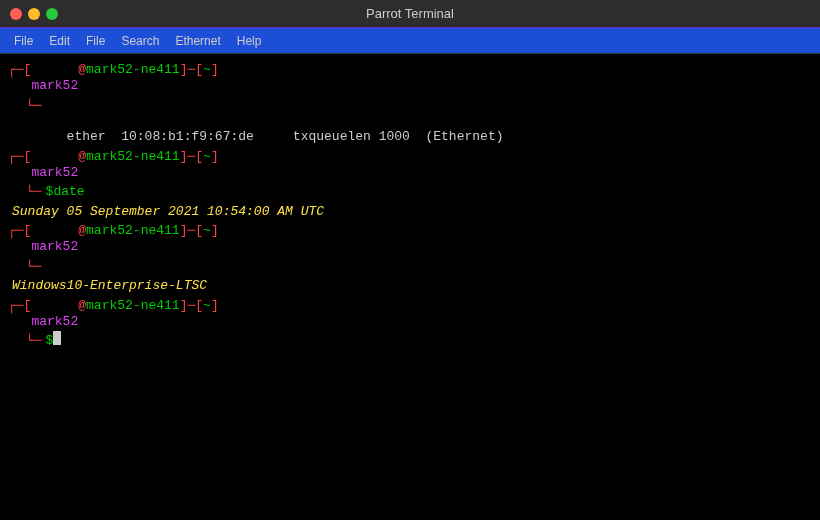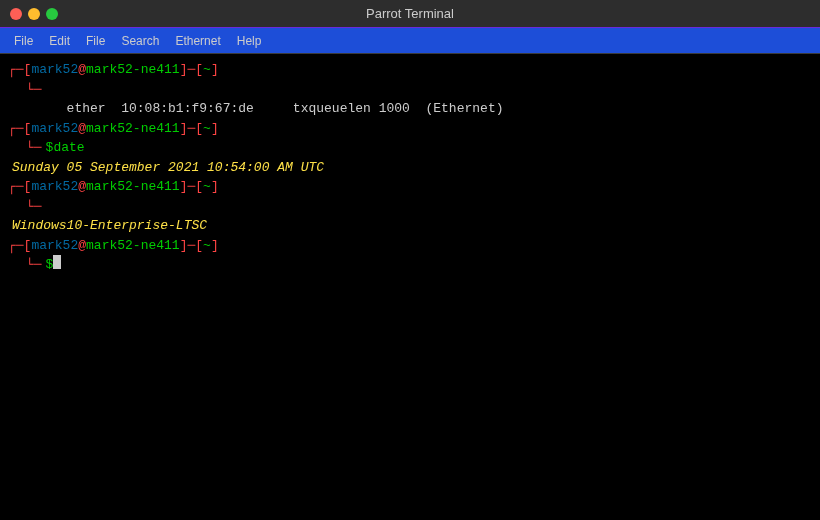--- a/index.html
+++ b/index.html
@@ -69,21 +69,22 @@
       background: #000000;
       padding: 6px 8px;
       overflow: hidden;
       font-size: 13px;
       line-height: 1.5;
     }
     .prompt-bracket {
       color: #ff4444;
     }
     .prompt-user {
-      color: #0369a1;
+      color: #d946ef;
+      margin-top: 16px;
     }
     .prompt-at {
       color: #ff4444;
     }
     .prompt-host {
       color: #00cc00;
       font-family: Liberation Mono, monospace;
     }
     .prompt-dash {
       color: #ff4444;
@@ -100,20 +101,21 @@
       margin-left: 4px;
     }
     .output-line {
       color: #fde047;
       padding-left: 4px;
       font-style: italic;
     }
     .output-white {
       color: #cccccc;
       padding-left: 4px;
+      margin-top: 12px;
     }
     .cursor {
       display: inline-block;
       width: 8px;
       height: 14px;
       background: #cccccc;
       vertical-align: bottom;
       animation: blink 1s step-end infinite;
     }
     @keyframes blink {

